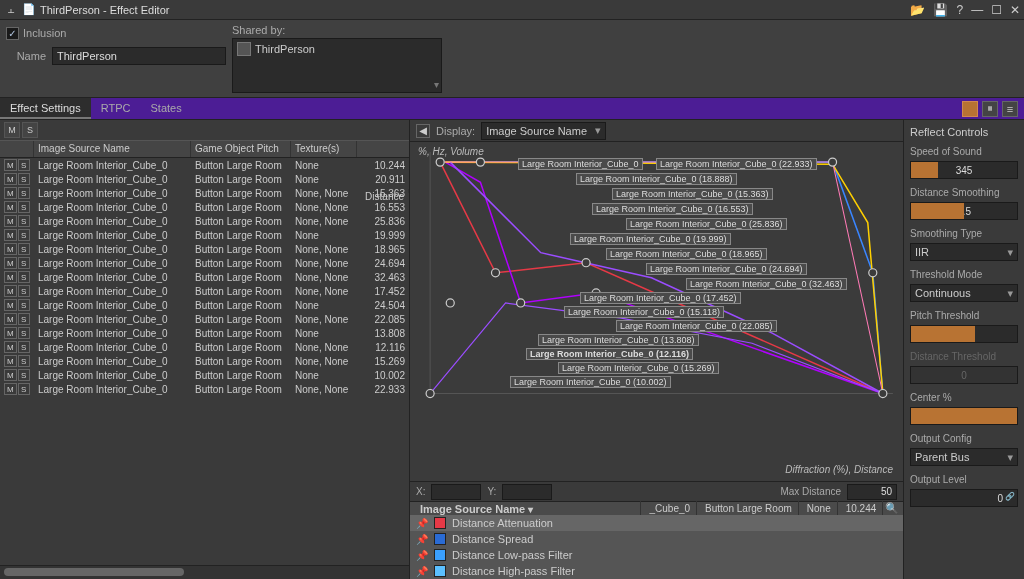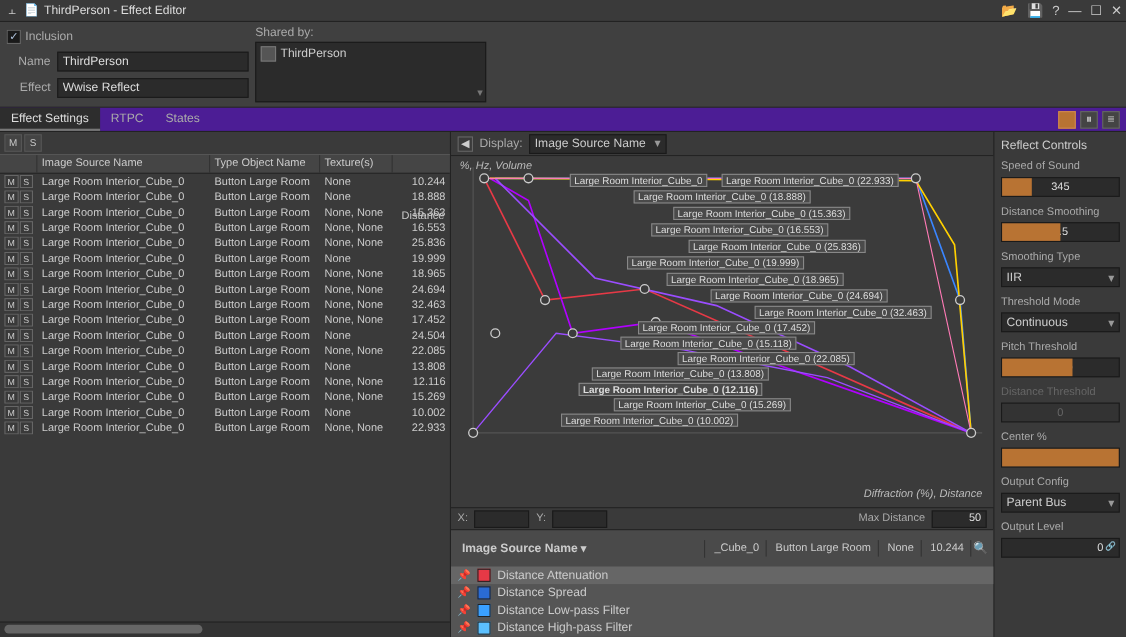--- a/index.html
+++ b/index.html
@@ -75,21 +75,21 @@
   .select .arrow { color:#999;}
   .graph-area { flex:1; position:relative; background:#3b3b3b; overflow:hidden;}
   .axis-tl { position:absolute; top:4px; left:8px; font-size:10px; color:#bbb; font-style:italic;}
   .axis-br { position:absolute; bottom:6px; right:10px; font-size:10px; color:#bbb; font-style:italic;}
   .graph-svg { position:absolute; inset:0; }
   .graph-labels { position:absolute; inset:0; }
   .g-label { position:absolute; background:#4a4a4a; border:1px solid #888; padding:0 3px; font-size:9px; white-space:nowrap; color:#ddd;}
   .xy-row { height:20px; display:flex; align-items:center; gap:6px; padding:0 6px; border-top:1px solid #222;}
   .xy-row .lbl { color:#aaa; font-size:10px;}
   .xy-row .num-input { background:#2b2b2b; border:1px solid #1a1a1a; width:50px; height:16px; padding:0 4px; font-size:10px; text-align:right; color:#ddd;}
-  .filter-row { height:34px; display:flex; align-items:center; background:#4a4a4a; border-top:1px solid #222; padding:0 4px; gap:2px;}
+  .filter-row { height:14px; display:flex; align-items:center; background:#4a4a4a; border-top:1px solid #222; padding:0 4px; gap:2px;}
   .filter-seg { font-size:10px; padding:2px 6px; border-right:1px solid #333;}
   .filter-seg.name { flex:1; font-weight:bold;}
   .search-icon { color:#aaa; font-size:11px;}
   .prop-list { background:#555; }
   .prop-row { height:16px; display:flex; align-items:center; gap:6px; padding:0 6px;}
   .prop-row.sel { background:#666;}
   .pin-icon { color:#aaa; font-size:10px; width:12px;}
   .color-sq { width:12px; height:12px; border:1px solid #222;}
   .prop-row.hdr { background:#4a4a4a; font-weight:bold;}
 
@@ -132,24 +132,20 @@
   <div class="header">
     <div class="header-col1">
       <div class="chk-row">
         <span class="chk">✓</span>
         <span class="label">Inclusion</span>
       </div>
       <div class="field-row">
         <span class="field-label">Name</span>
         <input class="text-input" value="ThirdPerson" style="">
       </div>
-      <div class="field-row">
-        <span class="field-label">Effect</span>
-        <input class="text-input" value="Wwise Reflect" style="">
-      </div>
     </div>
     <div class="header-col2">
       <span class="label">Shared by:</span>
       <div class="shared-list">
         <div class="list-item">
           <span class="item-icon"></span>
           <span>ThirdPerson</span>
         </div>
         <span class="scroll-mark">▾</span>
       </div>
@@ -171,21 +167,21 @@
 
     <div class="left-panel">
       <div class="ms-row">
         <span class="ms-btn">M</span>
         <span class="ms-btn">S</span>
       </div>
       <div class="table-wrap">
         <div class="thead">
           <div class="th ms"></div>
           <div class="th name">Image Source Name</div>
-          <div class="th go">Type Object Name</div>
+          <div class="th go">Game Object Pitch</div>
           <div class="th tex">Texture(s)</div>
           <div class="th dist">Distance</div>
         </div>
         <div class="tbody" id="tbody">
             <div class="tr">
               <div class="td ms">
                 <span class="m">M</span>
                 <span class="s">S</span>
               </div>
               <div class="td name">Large Room Interior_Cube_0</div>
@@ -194,21 +190,21 @@
               <div class="td dist">10.244</div>
             </div>
             <div class="tr">
               <div class="td ms">
                 <span class="m">M</span>
                 <span class="s">S</span>
               </div>
               <div class="td name">Large Room Interior_Cube_0</div>
               <div class="td go">Button Large Room</div>
               <div class="td tex">None</div>
-              <div class="td dist">18.888</div>
+              <div class="td dist">20.911</div>
             </div>
             <div class="tr">
               <div class="td ms">
                 <span class="m">M</span>
                 <span class="s">S</span>
               </div>
               <div class="td name">Large Room Interior_Cube_0</div>
               <div class="td go">Button Large Room</div>
               <div class="td tex">None, None</div>
               <div class="td dist">15.363</div>

